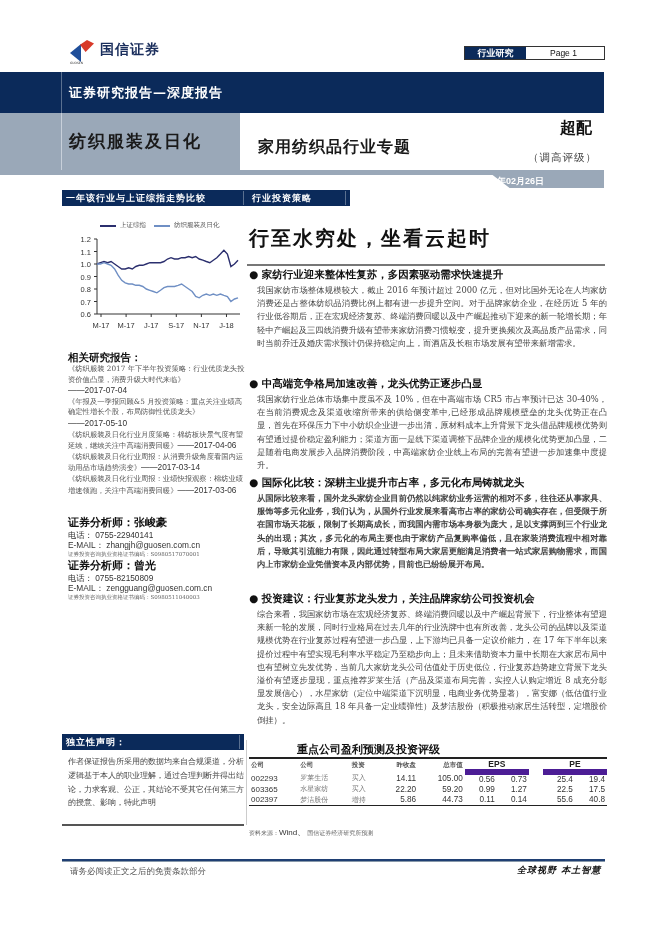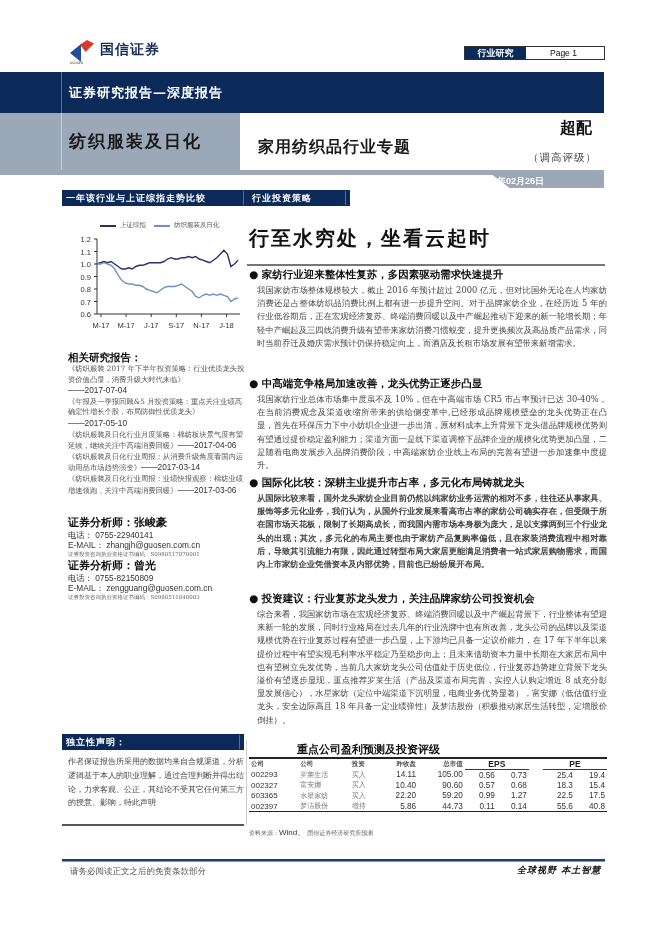--- a/index.html
+++ b/index.html
@@ -54,21 +54,21 @@
   .hr { left:247px; top:264px; width:358px; height:2px; background:#777; }
   .bullet-h { left:249px; font-size:10.5px; font-weight:bold; color:#111; white-space:nowrap; }
   .para { left:257px; width:350px; font-size:8.3px; line-height:13.2px; color:#444; text-align:justify; }
   .tbl-title { left:249px; top:742px; font-size:11px; font-weight:bold; color:#111;margin-left:48px; }
   table.fc { position:absolute; left:249px; top:757px; width:358px; border-collapse:collapse; font-size:7.5px; }
   table.fc td, table.fc th { padding:0 2px; height:10.5px; white-space:nowrap; }
   table.fc thead th { font-weight:bold; color:#555; font-size:6.5px; }
   table.fc .num { text-align:right; font-family:"Liberation Sans",sans-serif; color:#333; font-size:8.2px; }
   table.fc .code { font-family:"Liberation Sans",sans-serif; color:#333; font-size:8px; }
   table.fc .cn { color:#777; font-size:7px; }
-  table.fc .grp { font-family:"Liberation Sans",sans-serif; font-size:8.5px; color:#222; text-align:center; border-bottom:1px solid #4c1d95; }
+  table.fc .grp { font-family:"Liberation Sans",sans-serif; font-size:8.5px; color:#222; text-align:center; border-bottom:6px solid #4c1d95; }
   table.fc .yr { font-family:"Liberation Sans",sans-serif; font-size:7.5px; color:#222; font-weight:bold; text-align:right; }
   .source { left:249px; top:827px; font-size:6px; color:#666; }
   .source b { font-family:"Liberation Sans",sans-serif; font-size:8px; color:#333; font-weight:normal; }
   .foot-line { left:62px; top:859px; width:543px; height:3px; background:#1f3f73; border-bottom:1px solid #8899aa; }
   .foot-left { left:70px; top:866px; font-size:8.5px; color:#555; }
   .foot-right { left:517px; top:864px; font-size:9px; font-weight:bold; font-style:italic; color:#111; letter-spacing:1px; }
 </style>
 </head>
 <body>
 
@@ -218,32 +218,20 @@
         <td class="cn">买入</td>
         <td class="num">14.11</td>
         <td class="num">105.00</td>
         <td class="num">0.56</td>
         <td class="num">0.73</td>
         <td></td>
         <td class="num">25.4</td>
         <td class="num">19.4</td>
       </tr>
       <tr>
-        <td class="code">002327</td>
-        <td class="cn">富安娜</td>
-        <td class="cn">买入</td>
-        <td class="num">10.40</td>
-        <td class="num">90.60</td>
-        <td class="num">0.57</td>
-        <td class="num">0.68</td>
-        <td></td>
-        <td class="num">18.3</td>
-        <td class="num">15.4</td>
-      </tr>
-      <tr>
         <td class="code">603365</td>
         <td class="cn">水星家纺</td>
         <td class="cn">买入</td>
         <td class="num">22.20</td>
         <td class="num">59.20</td>
         <td class="num">0.99</td>
         <td class="num">1.27</td>
         <td></td>
         <td class="num">22.5</td>
         <td class="num">17.5</td>

